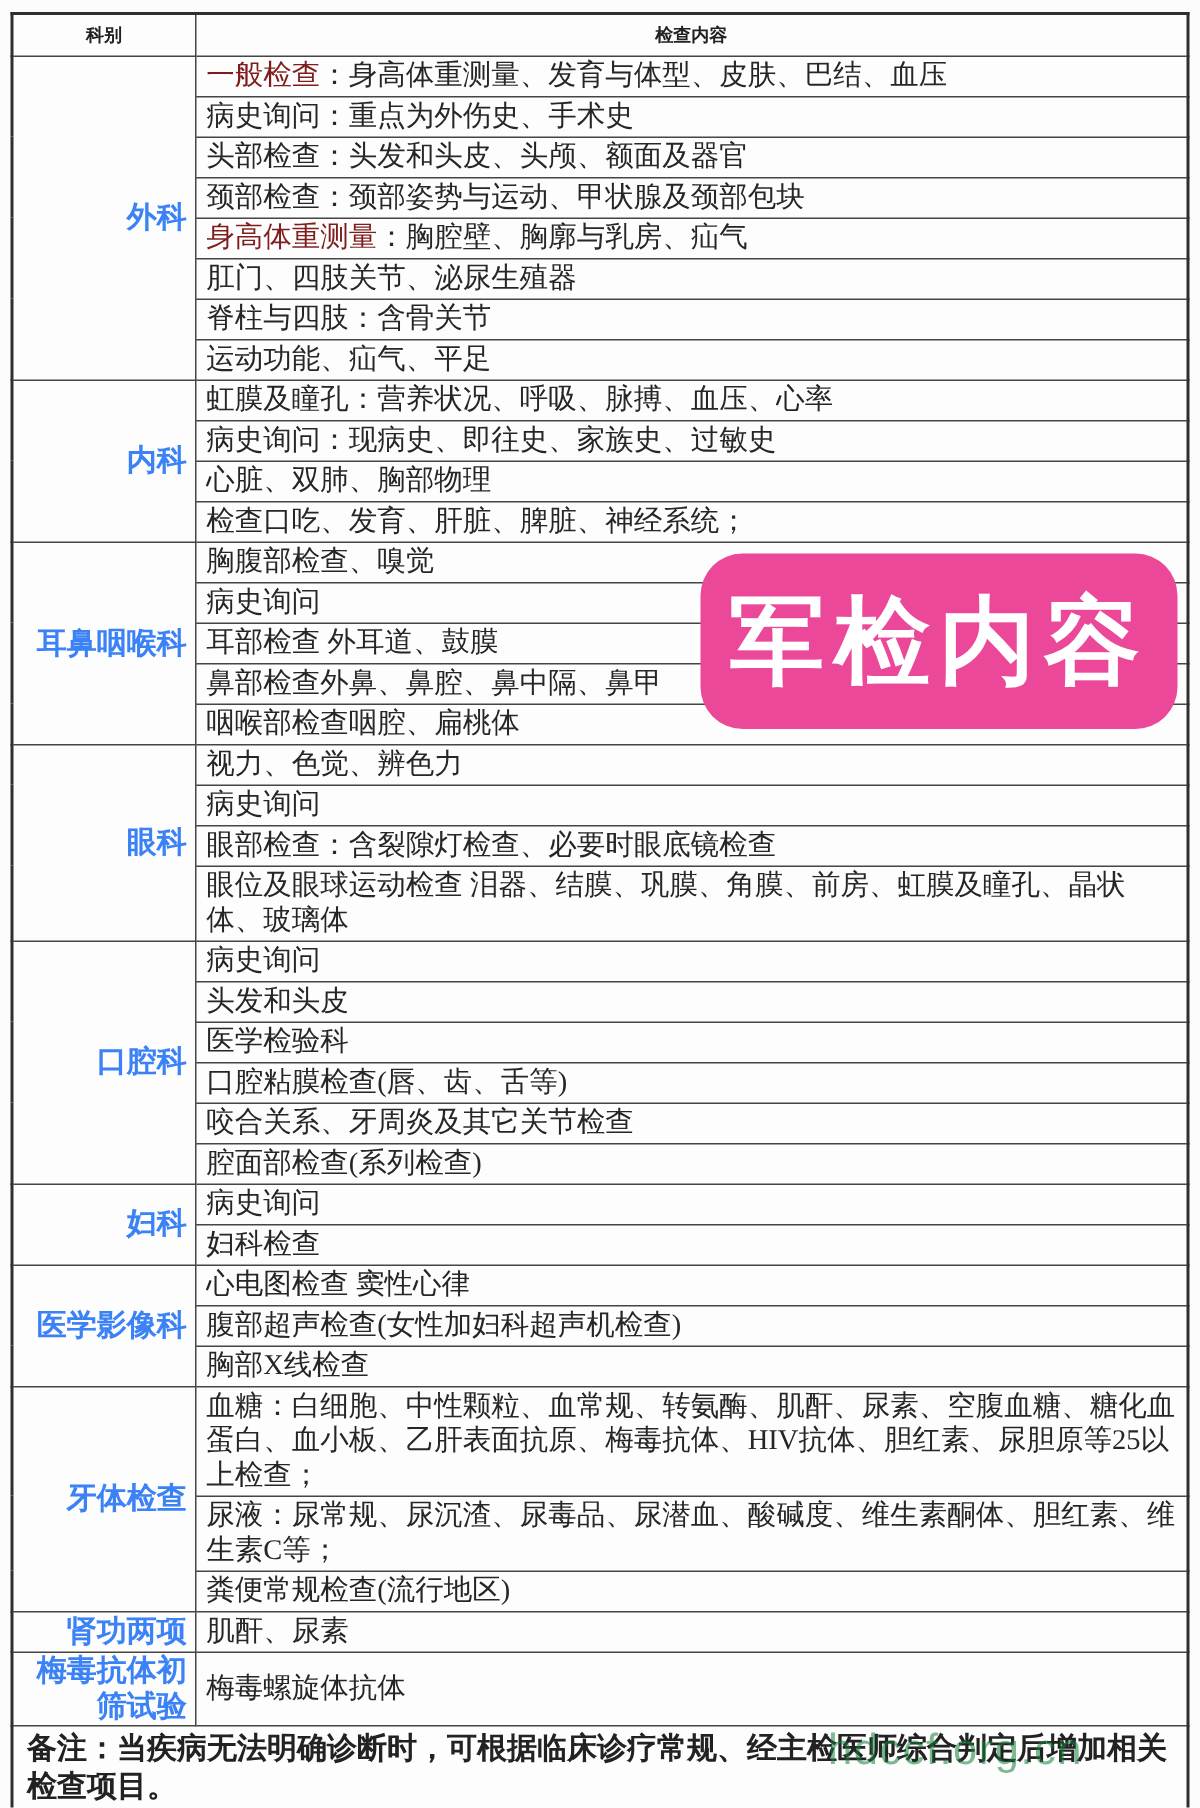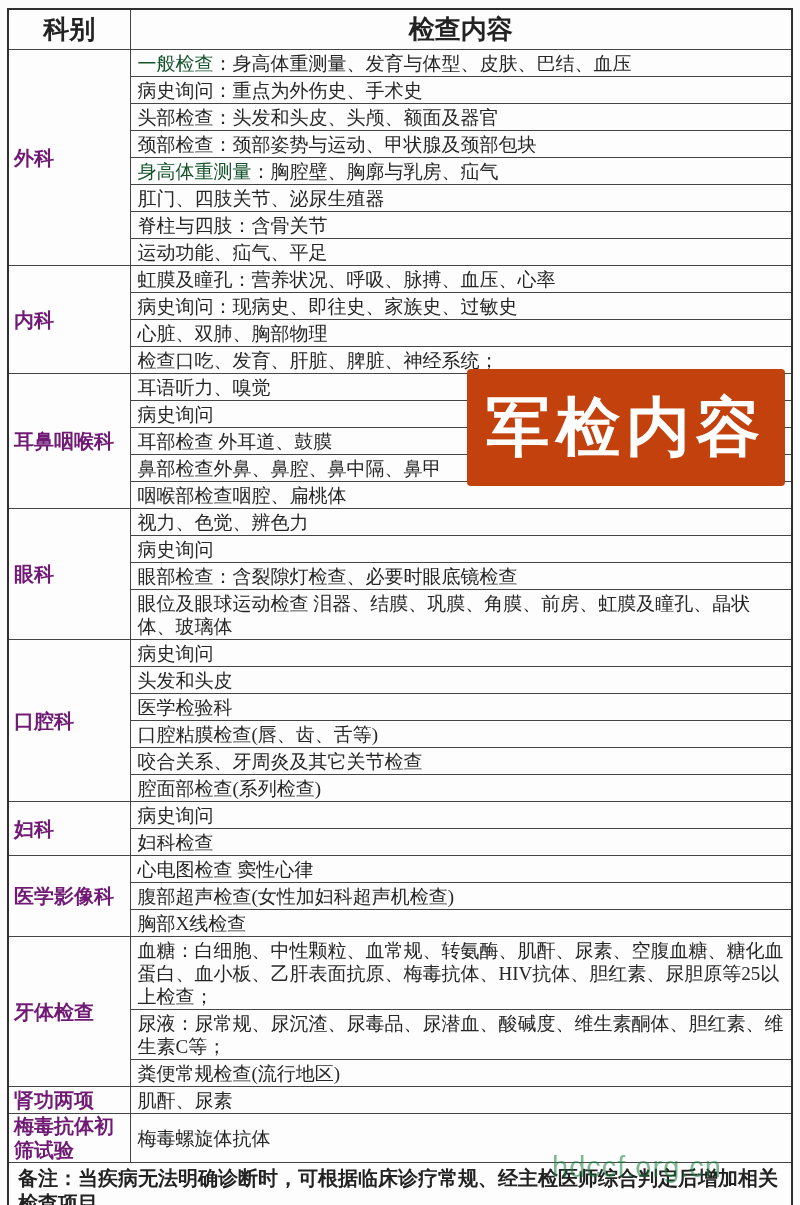--- a/index.html
+++ b/index.html
@@ -17,58 +17,58 @@
     left: 7px; top: 8px;
     width: 786px;
     border-collapse: collapse;
     background: #fdfdfd;
     border: 2px solid #2f2f2f;
   }
   table.exam th, table.exam td {
     border: 1.5px solid #454545;
   }
   th.hdr {
-    font-size: 26px;
+    font-size: 12px;
     font-weight: 700;
     padding: 2px 4px;
     height: 28px;
     color: #222;
   }
   th.hdr-dept { width: 122px; }
   td.dept {
     width: 122px;
-    text-align: left;
+    text-align: right;
     vertical-align: middle;
     font-weight: 700;
     font-size: 20px;
     line-height: 24px;
     padding: 0 5px;
-    color: #701a75;
+    color: #3b82f6;
   }
   td.item {
     font-size: 19px;
     line-height: 23px;
     padding: 1.5px 7px;
     color: #262626;
     vertical-align: middle;
   }
-  td.item .red { color: #14532d; }
+  td.item .red { color: #7f1d1d; }
   td.note-cell {
     font-size: 20px;
     font-weight: 700;
     line-height: 25px;
     padding: 3px 9px;
     color: #222;
   }
   .badge {
     position: absolute;
     left: 467px; top: 369px;
     width: 318px; height: 117px;
-    background: #c2410c;
-    border-radius: 4px;
+    background: #ec4899;
+    border-radius: 28px;
     display: flex;
     align-items: center;
     justify-content: center;
     color: #ffffff;
     font-size: 64px;
     font-weight: 700;
     letter-spacing: 6px;
     font-family: "Liberation Sans", "DejaVu Sans", sans-serif;
     z-index: 5;
   }
@@ -128,21 +128,21 @@
         <td class="item">病史询问：现病史、即往史、家族史、过敏史</td>
       </tr>
       <tr>
         <td class="item">心脏、双肺、胸部物理</td>
       </tr>
       <tr>
         <td class="item">检查口吃、发育、肝脏、脾脏、神经系统；</td>
       </tr>
       <tr>
         <td class="dept" rowspan="5">耳鼻咽喉科</td>
-        <td class="item">耳语听力、嗅觉</td>
+        <td class="item">胸腹部检查、嗅觉</td>
       </tr>
       <tr>
         <td class="item">病史询问</td>
       </tr>
       <tr>
         <td class="item">耳部检查 外耳道、鼓膜</td>
       </tr>
       <tr>
         <td class="item">鼻部检查外鼻、鼻腔、鼻中隔、鼻甲</td>
       </tr>

